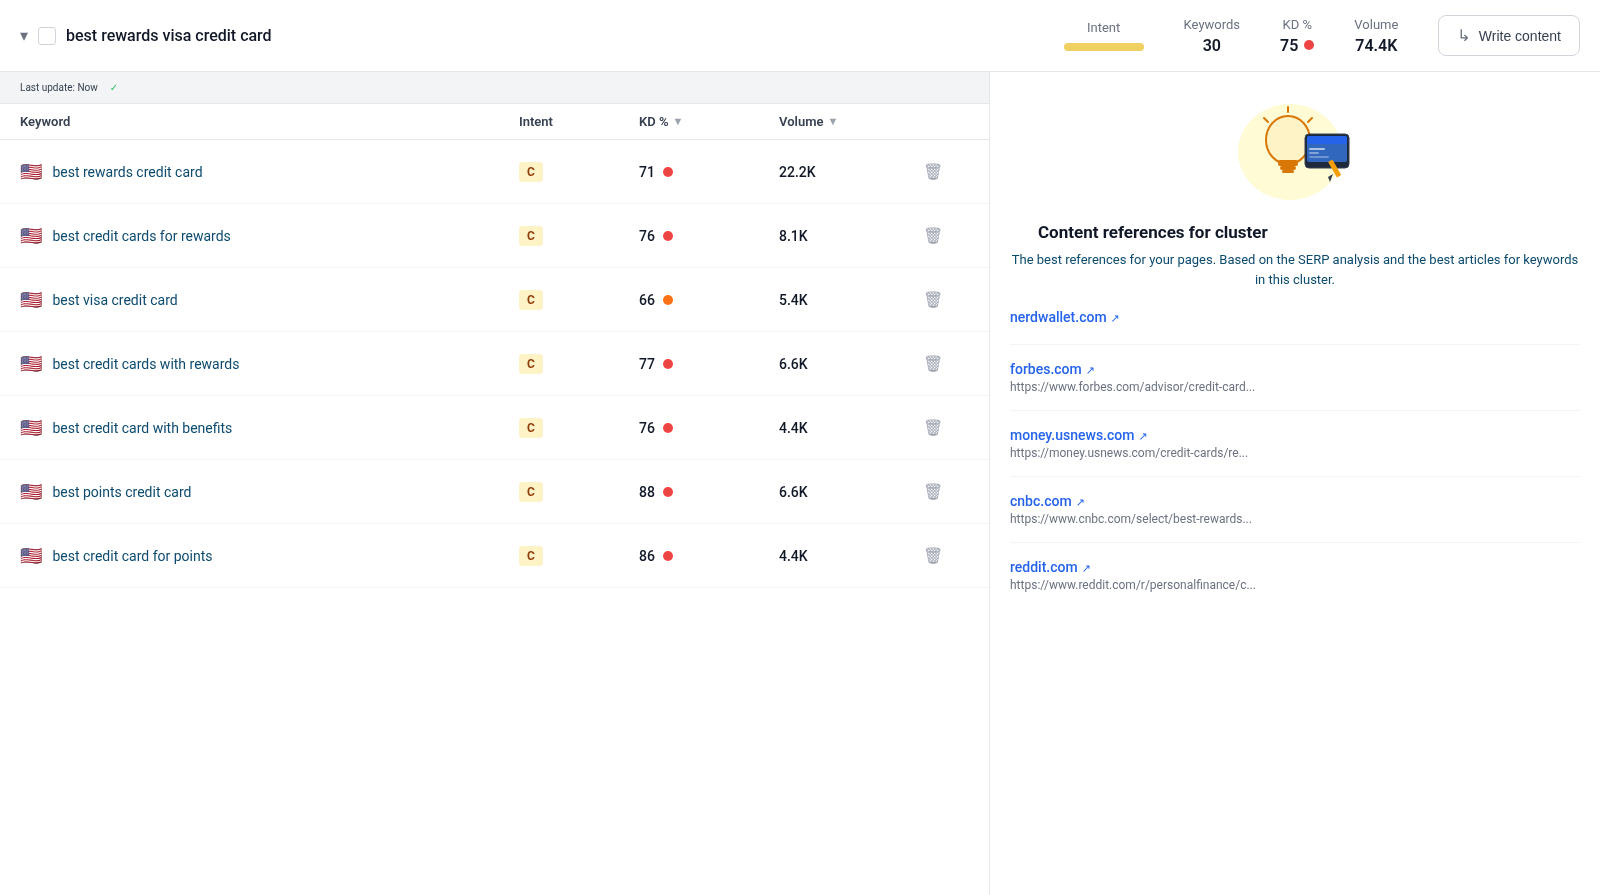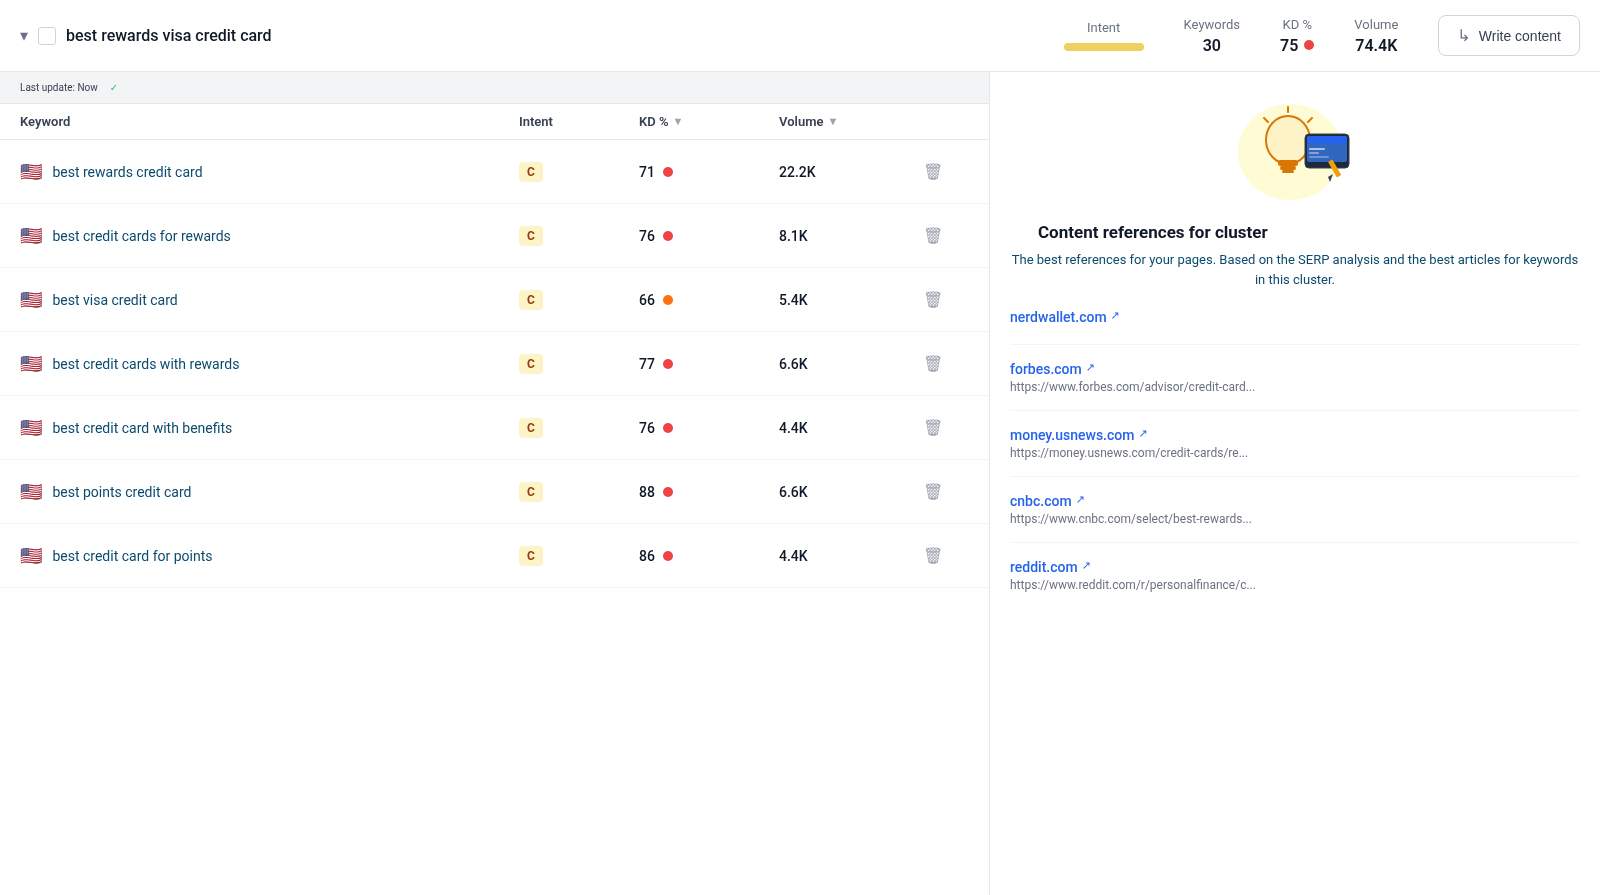--- a/index.html
+++ b/index.html
@@ -211,21 +211,21 @@
       margin-bottom: 16px;
       border-bottom: 1px solid #f3f4f6;
       padding-bottom: 16px;
     }
     .ref-item:last-child { border-bottom: none; }
     .ref-domain {
       color: #2563eb;
       font-size: 14px;
       font-weight: 500;
       display: flex;
-      align-items: flex-start;
+      align-items: flex-end;
       gap: 4px;
       margin-bottom: 3px;
       cursor: pointer;
     }
     .ref-url {
       font-size: 12px;
       color: #6b7280;
       word-break: break-all;
     }
     .ext-icon { font-size: 11px; color: #2563eb; }

